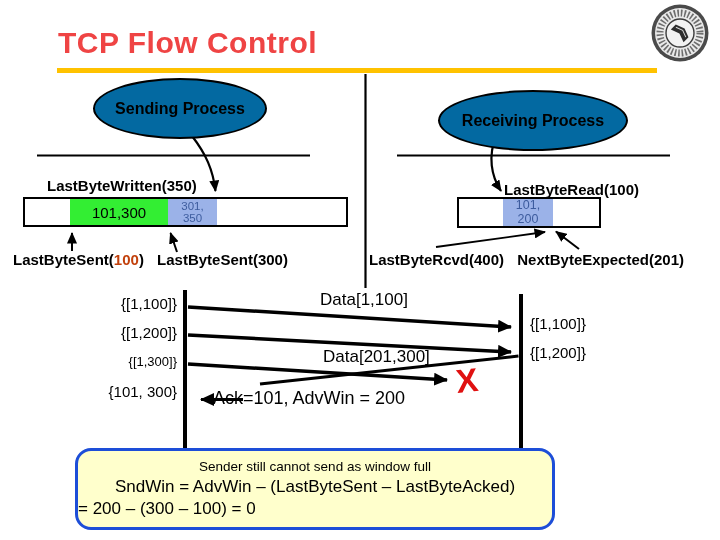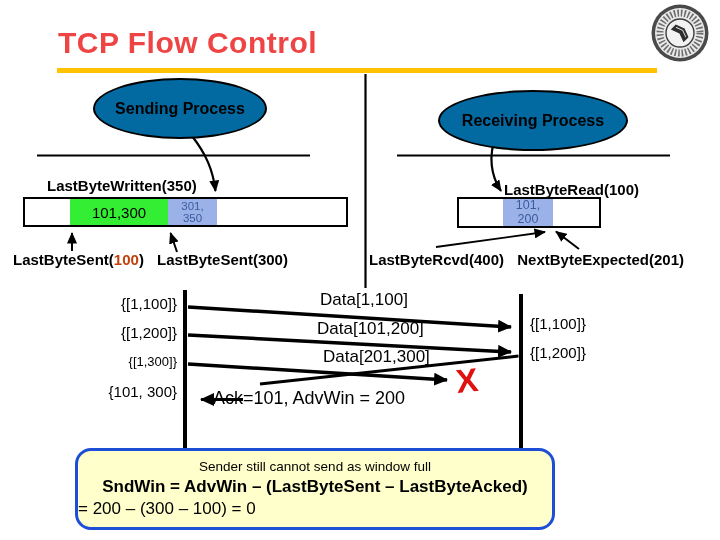--- a/index.html
+++ b/index.html
@@ -29,21 +29,21 @@
   #written-unsent-cell{left:143px;width:49px;background:#9BB2E8;font-size:11.5px;line-height:12.5px;color:#3d5c9e;}
   #received-cell{left:44px;width:50px;background:#9BB2E8;font-size:12.5px;line-height:13.5px;color:#3d5c9e;}
   .state-l{right:543px;font-size:15px;white-space:nowrap;z-index:2;}
   .state-r{left:530px;font-size:15px;white-space:nowrap;z-index:2;}
   .msg-lbl{font-size:17px;white-space:nowrap;z-index:2;}
   #ack-label{left:213px;top:388px;font-size:18px;white-space:nowrap;z-index:2;}
   #loss-x{left:456px;top:362px;font-size:33px;font-weight:bold;color:#E01111;z-index:3;transform:rotate(-6deg);}
   #note-box{left:75px;top:448px;width:480px;height:82px;background:#FFFFCC;border:3px solid #1d4ed8;border-radius:16px;
             box-sizing:border-box;z-index:2;}
   #note-line1{margin-top:8px;text-align:center;font-size:13.5px;}
-  #note-line2{margin-top:3px;text-align:center;font-size:17px;font-weight:bold;}
+  #note-line2{margin-top:3px;text-align:center;font-size:17px;}
   #note-line3{margin-top:2px;font-size:17px;}
   #diagram-svg{left:0;top:0;z-index:1;}
 </style>
 </head>
 <body>
 
 <div id="slide">
 
   <div class="abs" id="page-title">TCP Flow Control</div>
   <div class="abs" id="title-underline"></div>
@@ -98,21 +98,20 @@
 
   <div class="abs state-l" style="top:295px;">{[1,100]}</div>
   <div class="abs state-l" style="top:324px;">{[1,200]}</div>
   <div class="abs state-l" style="top:354px;font-size:13px;">{[1,300]}</div>
   <div class="abs state-l" style="top:383px;">{101, 300}</div>
 
   <div class="abs state-r" style="top:315px;">{[1,100]}</div>
   <div class="abs state-r" style="top:344px;">{[1,200]}</div>
 
   <div class="abs msg-lbl" style="left:320px;top:290px;">Data[1,100]</div>
-  <div class="abs msg-lbl" style="left:317px;top:319px;">Data[101,200]</div>
   <div class="abs msg-lbl" style="left:323px;top:347px;">Data[201,300]</div>
   <div class="abs" id="ack-label">Ack=101, AdvWin = 200</div>
 
   <div class="abs" id="loss-x">X</div>
 
   <div class="abs" id="note-box">
     <div id="note-line1">Sender still cannot send as window full</div>
     <div id="note-line2">SndWin = AdvWin – (LastByteSent – LastByteAcked)</div>
     <div id="note-line3">= 200 – (300 – 100) = 0</div>
   </div>

